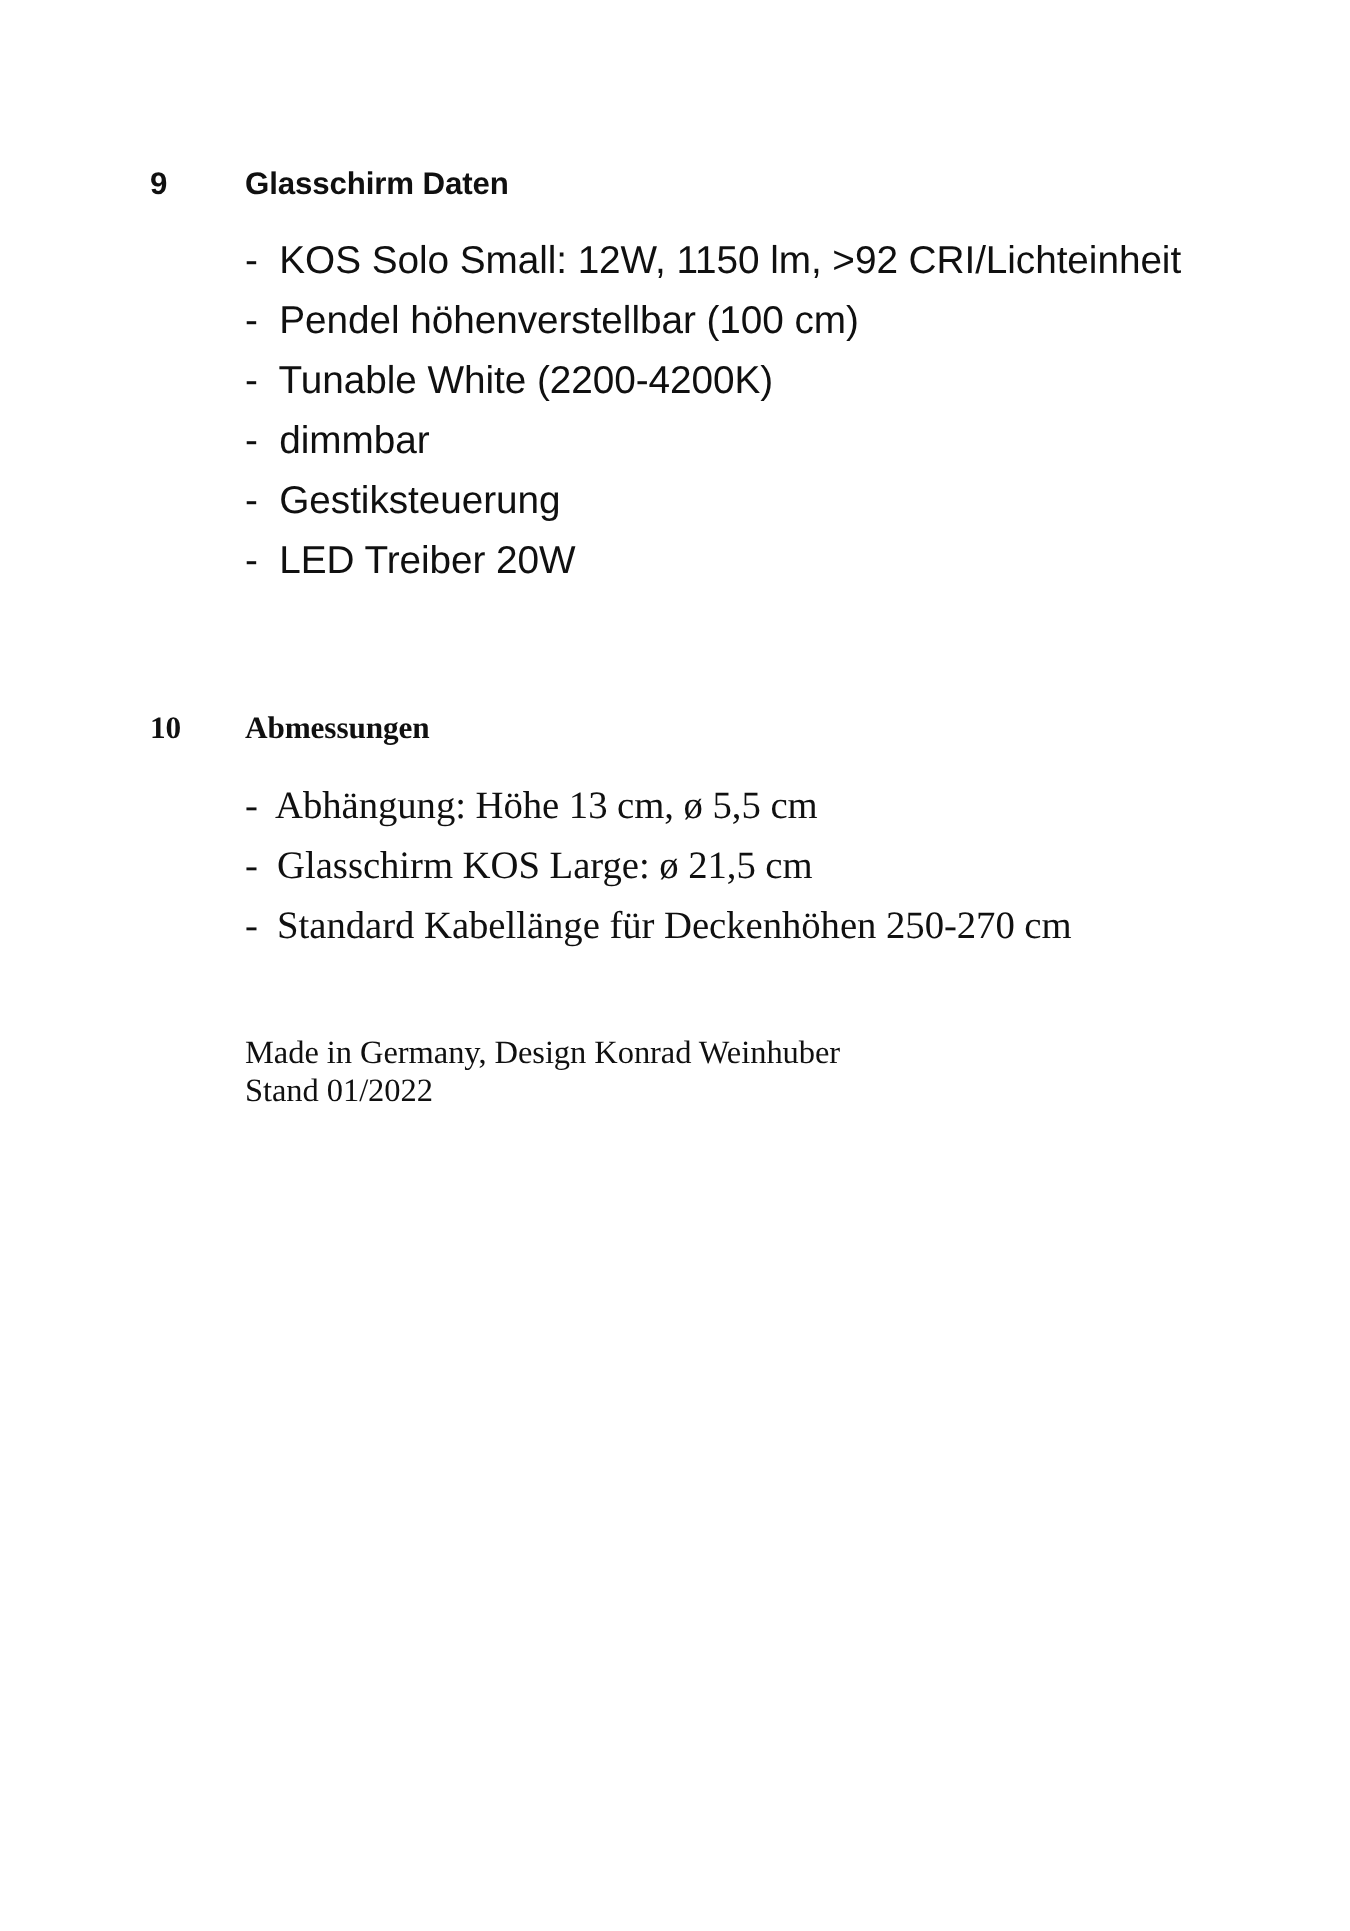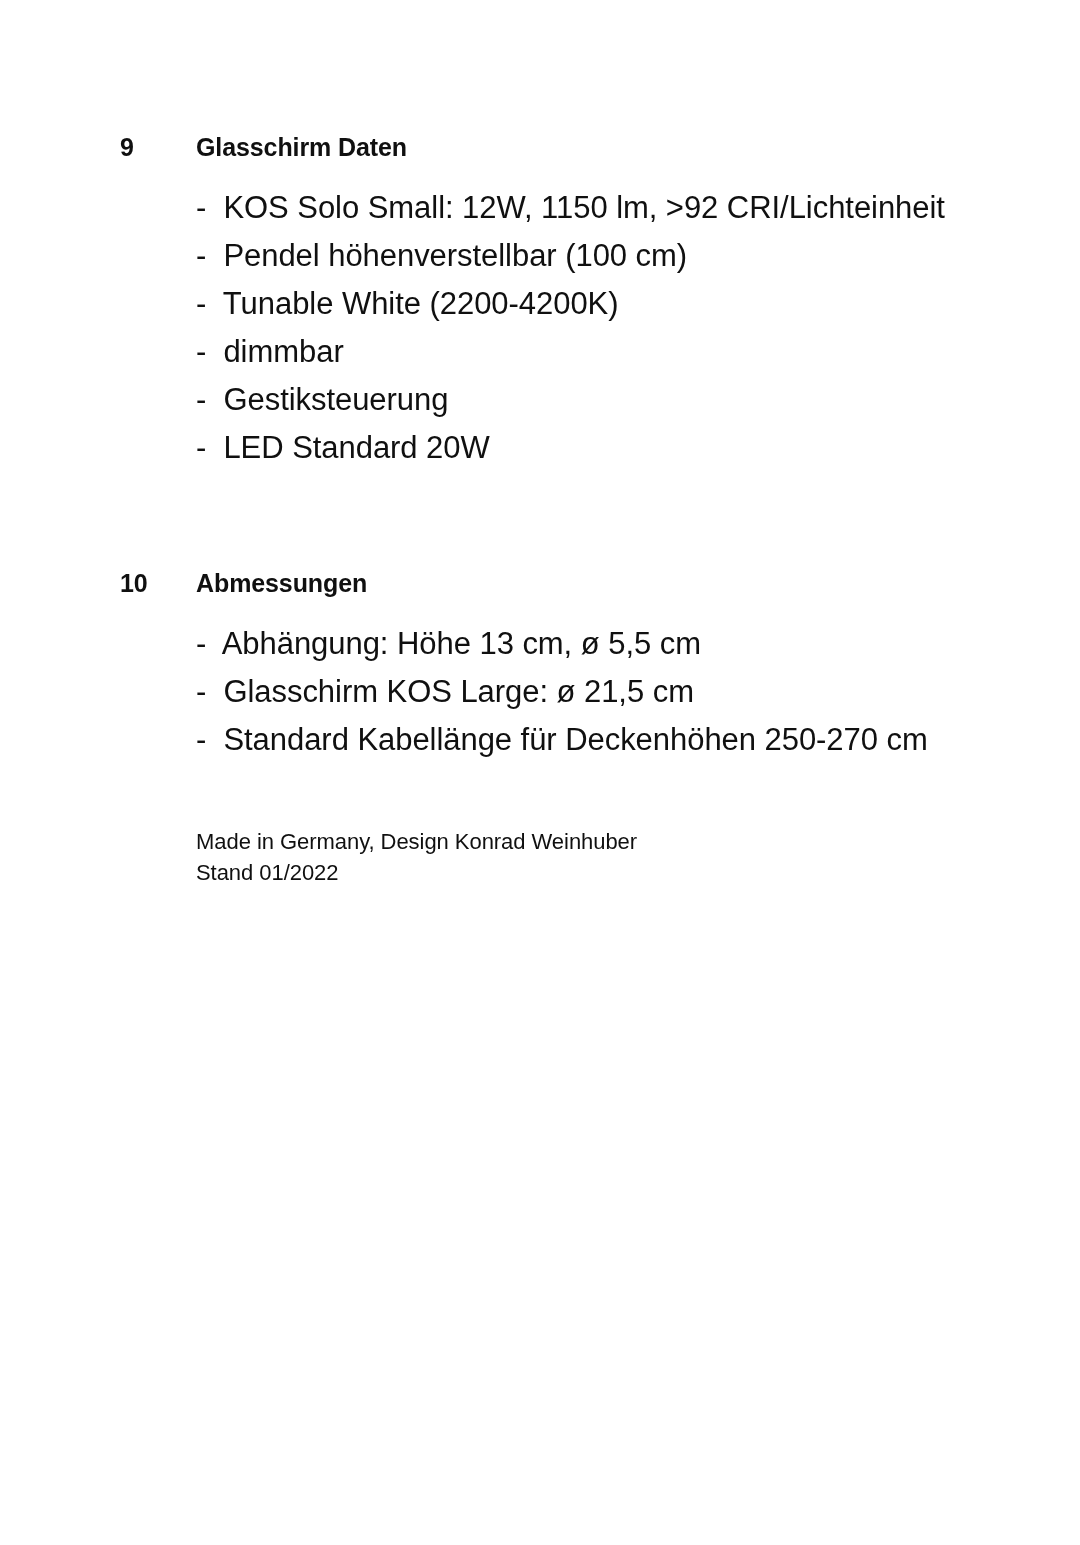--- a/index.html
+++ b/index.html
@@ -33,20 +33,21 @@
     width: 840px;
   }
 
   
   .section {
     display: block;
   }
 
   .section + .section {
     margin-top: 96px;
+    font-family: Liberation Serif, serif;
   }
 
   .section-heading {
     display: flex;
     align-items: baseline;
     font-size: 25px;
     font-weight: bold;
     letter-spacing: -0.1px;
     line-height: 30px;
     margin: 0 0 22px 0;
@@ -87,21 +88,21 @@
     display: inline;
   }
 
   
   .footer-note {
     margin: 62px 0 0 0;
     padding: 0 0 0 76px;
   }
 
   .footer-line {
-    font-size: 22px;
+    font-size: 26px;
     line-height: 31px;
     font-weight: normal;
     color: #101010;
     white-space: nowrap;
     letter-spacing: -0.05px;
   }
 </style>
 </head>
 <body>
 
@@ -129,21 +130,21 @@
         <li class="bullet-item">
           <span class="bullet-dash">-&nbsp;</span>
           <span class="bullet-text">dimmbar</span>
         </li>
         <li class="bullet-item">
           <span class="bullet-dash">-&nbsp;</span>
           <span class="bullet-text">Gestiksteuerung</span>
         </li>
         <li class="bullet-item">
           <span class="bullet-dash">-&nbsp;</span>
-          <span class="bullet-text">LED Standard 20W</span>
+          <span class="bullet-text">LED Treiber 20W</span>
         </li>
       </ul>
     </section>
 
     <section class="section">
       <h2 class="section-heading">
         <span class="section-number">10</span>
         <span class="section-title">Abmessungen</span>
       </h2>
       <ul class="bullet-list">

